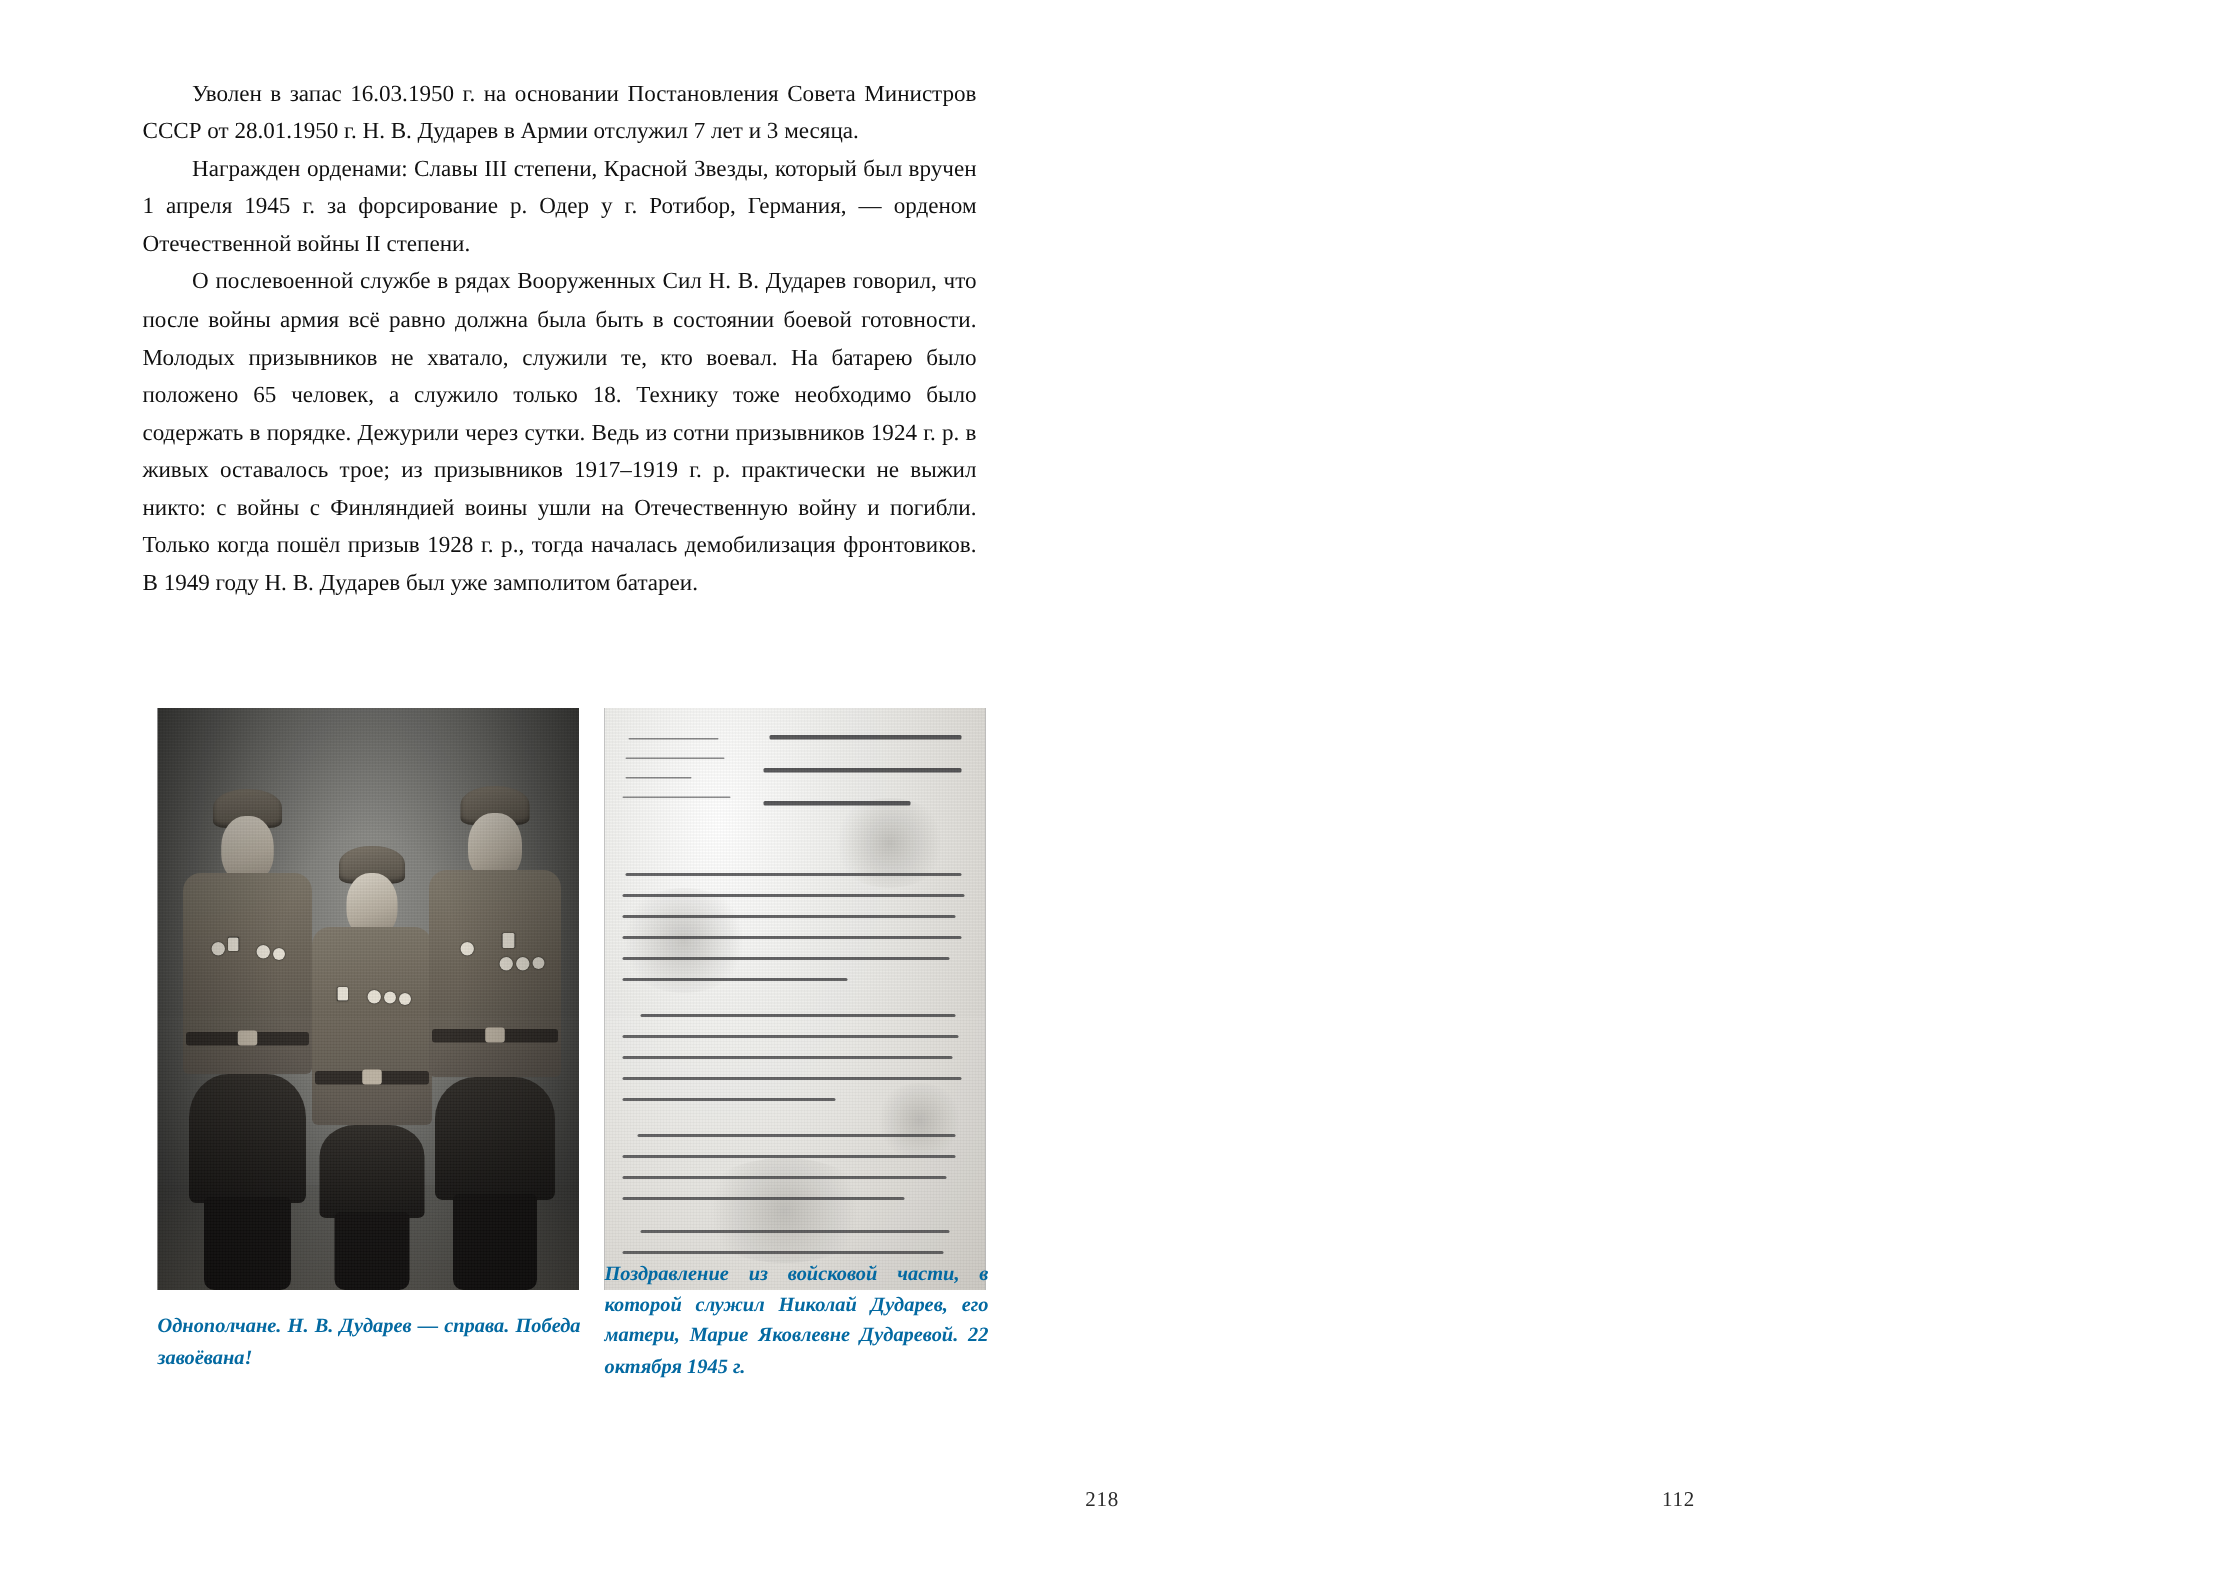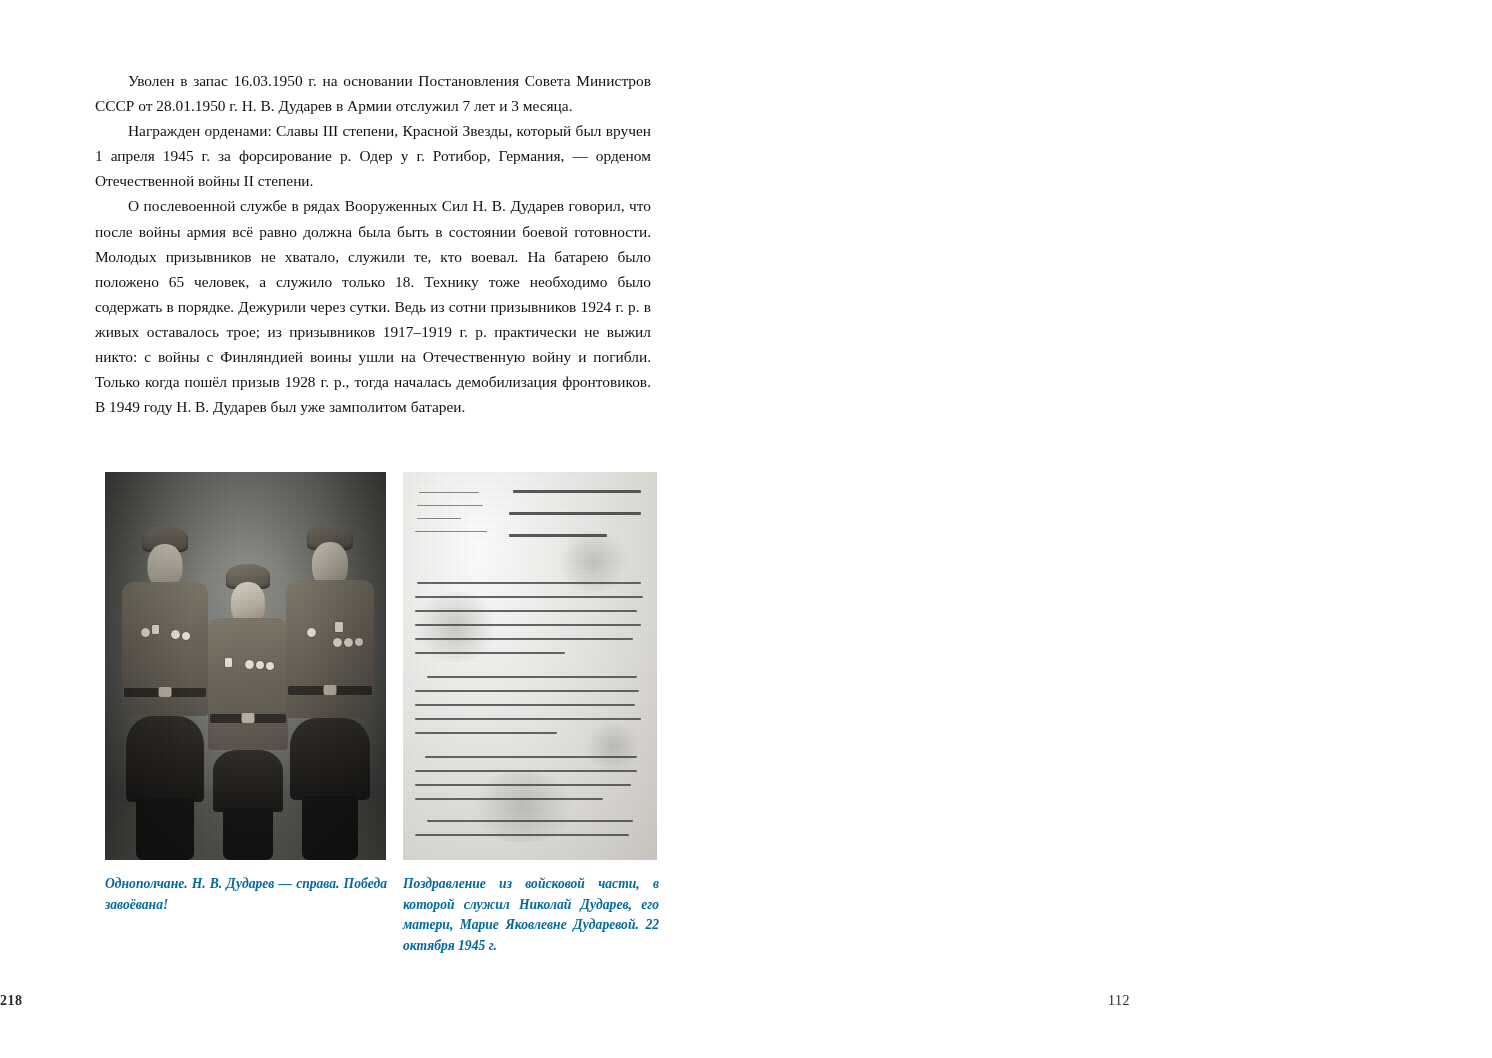--- a/index.html
+++ b/index.html
@@ -123,21 +123,21 @@
   .hw.thin{height:1.4px;opacity:.6;}
   .hw.head{height:2.6px;opacity:.85;}
 </style>
 </head>
 <body>
 
 <div class="spread">
 
   <div class="page page-left">
 
-    <div class="body-text" style="position:absolute;left:95px;top:68px;width:556px;">
+    <div class="body-text" style="position:absolute;left:95px;top:50px;width:556px;">
       <p>Уволен в запас 16.03.1950 г. на основании Постановления Совета Министров СССР от 28.01.1950 г. Н. В. Дударев в Армии отслужил 7 лет и 3 месяца.</p>
       <p>Награжден орденами: Славы III степени, Красной Звезды, который был вручен 1 апреля 1945 г. за форсирование р. Одер у г. Ротибор, Германия, — орденом Отечественной войны II степени.</p>
       <p>О послевоенной службе в рядах Вооруженных Сил Н. В. Дударев говорил, что после войны армия всё равно должна была быть в состоянии боевой готовности. Молодых призывников не хватало, служили те, кто воевал. На батарею было положено 65 человек, а служило только 18. Технику тоже необходимо было содержать в порядке. Дежурили через сутки. Ведь из сотни призывников 1924 г. р. в живых оставалось трое; из призывников 1917–1919 г. р. практически не выжил никто: с войны с Финляндией воины ушли на Отечественную войну и погибли. Только когда пошёл призыв 1928 г. р., тогда началась демобилизация фронтовиков. В 1949 году Н. В. Дударев был уже замполитом батареи.</p>
     </div>
 
     <div class="photo" id="photo-soldiers-three">
       <div class="ph-inner">
         <div class="bg"></div>
         <div class="floor"></div>
 
@@ -228,25 +228,25 @@
         <div class="hw" style="left:12px;top:312px;width:216px;"></div>
         <div class="hw" style="left:12px;top:326px;width:188px;"></div>
 
         <div class="hw" style="left:24px;top:348px;width:206px;"></div>
         <div class="hw" style="left:12px;top:362px;width:214px;"></div>
 
         <div class="grain"></div>
       </div>
     </div>
 
-    <div class="caption" style="position:absolute;left:403px;top:874px;width:256px;text-align:justify;">
+    <div class="caption" style="position:absolute;left:403px;top:839px;width:256px;text-align:justify;">
       <p>Поздравление из войсковой части, в которой служил Николай Дударев, его матери, Марие Яковлевне Дударевой. 22 октября 1945 г.</p>
     </div>
 
-    <div class="folio" style="left:0;right:0;top:993px;text-align:left;font-weight:bold;">218</div>
+    <div class="folio" style="left:0;right:0;top:993px;text-align:right;">218</div>
   </div>
 
   <div class="page page-right">
 
     <div class="folio" style="left:0;right:0;top:993px;text-align:center;">112</div>
   </div>
 
 </div>
 
 </body></html>

